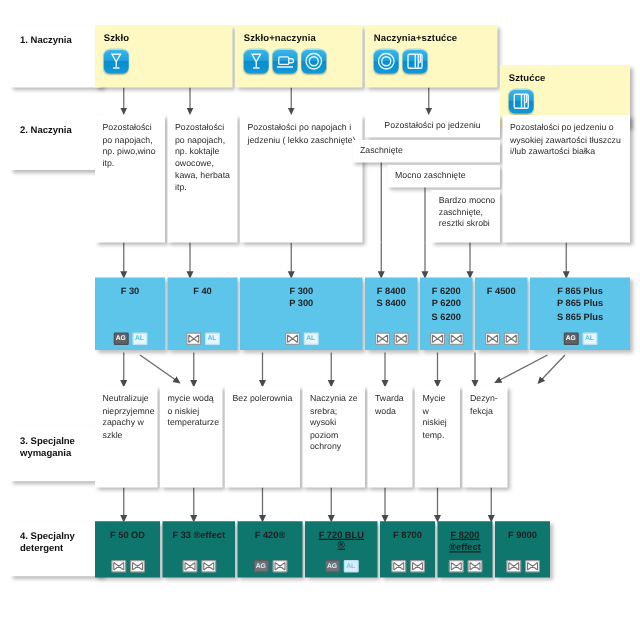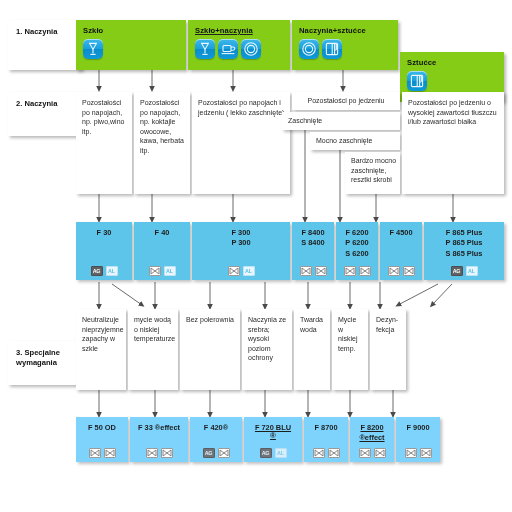--- a/index.html
+++ b/index.html
@@ -28,21 +28,21 @@
     box-shadow:2px 2px 3px rgba(0,0,0,0.28);
     font-size:7.6px;
     font-weight:bold;
     color:#111;
     line-height:10px;
     padding:7px 5px 4px 8px;
   }
 
   
   .hcard{
-    background:#84cc16;
+    background:#fef9c3;
     box-shadow:2px 2px 3px rgba(0,0,0,0.28);
     padding:6px 6px 4px 7px;
   }
   .hcard .htitle{
     font-size:7.6px;font-weight:bold;color:#111;letter-spacing:0.1px;
     margin-bottom:4px;white-space:nowrap;
   }
   .icons{display:flex;gap:3px;}
   .ic{
     width:20px;height:20px;border-radius:5px;
@@ -56,21 +56,21 @@
   .pcard{
     background:#5ec5ea;
     box-shadow:2px 2px 3px rgba(0,0,0,0.25);
     padding:6px 4px 5px 4px;
     text-align:center;
     font-size:7.4px;
     font-weight:bold;
     color:#1d1d1d;
     line-height:10.4px;
   }
-  .pcard.light{background:#7dd3fc;}
+  .pcard.light{background:#0f766e;}
   .pname{white-space:nowrap;}
   .badges{
     position:absolute;left:0;right:0;bottom:4px;
     display:flex;justify-content:center;gap:3px;
   }
   .bdg{
     width:12px;height:10px;border-radius:1px;
     display:flex;align-items:center;justify-content:center;
     font-size:5.4px;font-weight:bold;letter-spacing:-0.2px;
     box-sizing:border-box;
@@ -149,21 +149,21 @@
             <g fill="none" stroke="#eaf7ff" stroke-width="1.1">
               <path d="M6.6 4.4 H13.4 L10 10.4 Z"></path>
               <path d="M10 10.4 V14.6"></path>
               <path d="M7.4 15.4 H12.6"></path>
             </g>
           </svg>
       </span>
     </div>
   </div>
 
-  <div class="box hcard" style="left:188px;top:8px;width:102px;height:50px;text-decoration:underline;">
+  <div class="box hcard" style="left:188px;top:8px;width:102px;height:50px;">
     <div class="htitle">Szkło+naczynia</div>
     <div class="icons">
       <span class="ic">
         <svg width="20" height="20" viewBox="0 0 20 20">
             <g fill="none" stroke="#eaf7ff" stroke-width="1.1">
               <path d="M6.6 4.4 H13.4 L10 10.4 Z"></path>
               <path d="M10 10.4 V14.6"></path>
               <path d="M7.4 15.4 H12.6"></path>
             </g>
           </svg>
@@ -374,20 +374,24 @@
     <span>Twarda woda</span>
   </div>
   <div class="box card" style="left:332px;top:297px;width:36px;height:81px;">
     <span>Mycie w niskiej temp.</span>
   </div>
   <div class="box card" style="left:370px;top:297px;width:36px;height:81px;">
     <div>Dezyn-</div>
     <div>fekcja</div>
   </div>
 
+  <div class="box rowlabel" style="left:8px;top:405px;width:74px;height:44px;">
+    <div>4. Specjalny</div>
+    <div>detergent</div>
+  </div>
 
   <div class="box pcard light" style="left:76px;top:405px;width:52px;height:45px;">
     <div class="pname">F 50 OD</div>
     <div class="badges">
       <span class="bdg x">
           <svg width="10" height="8" viewBox="0 0 10 8">
             <path d="M1 1 L9 7 M9 1 L1 7 M1 1 L1 7 M9 1 L9 7" stroke="#777" stroke-width="0.9" fill="none"></path>
           </svg>
         </span>
       <span class="bdg x">

